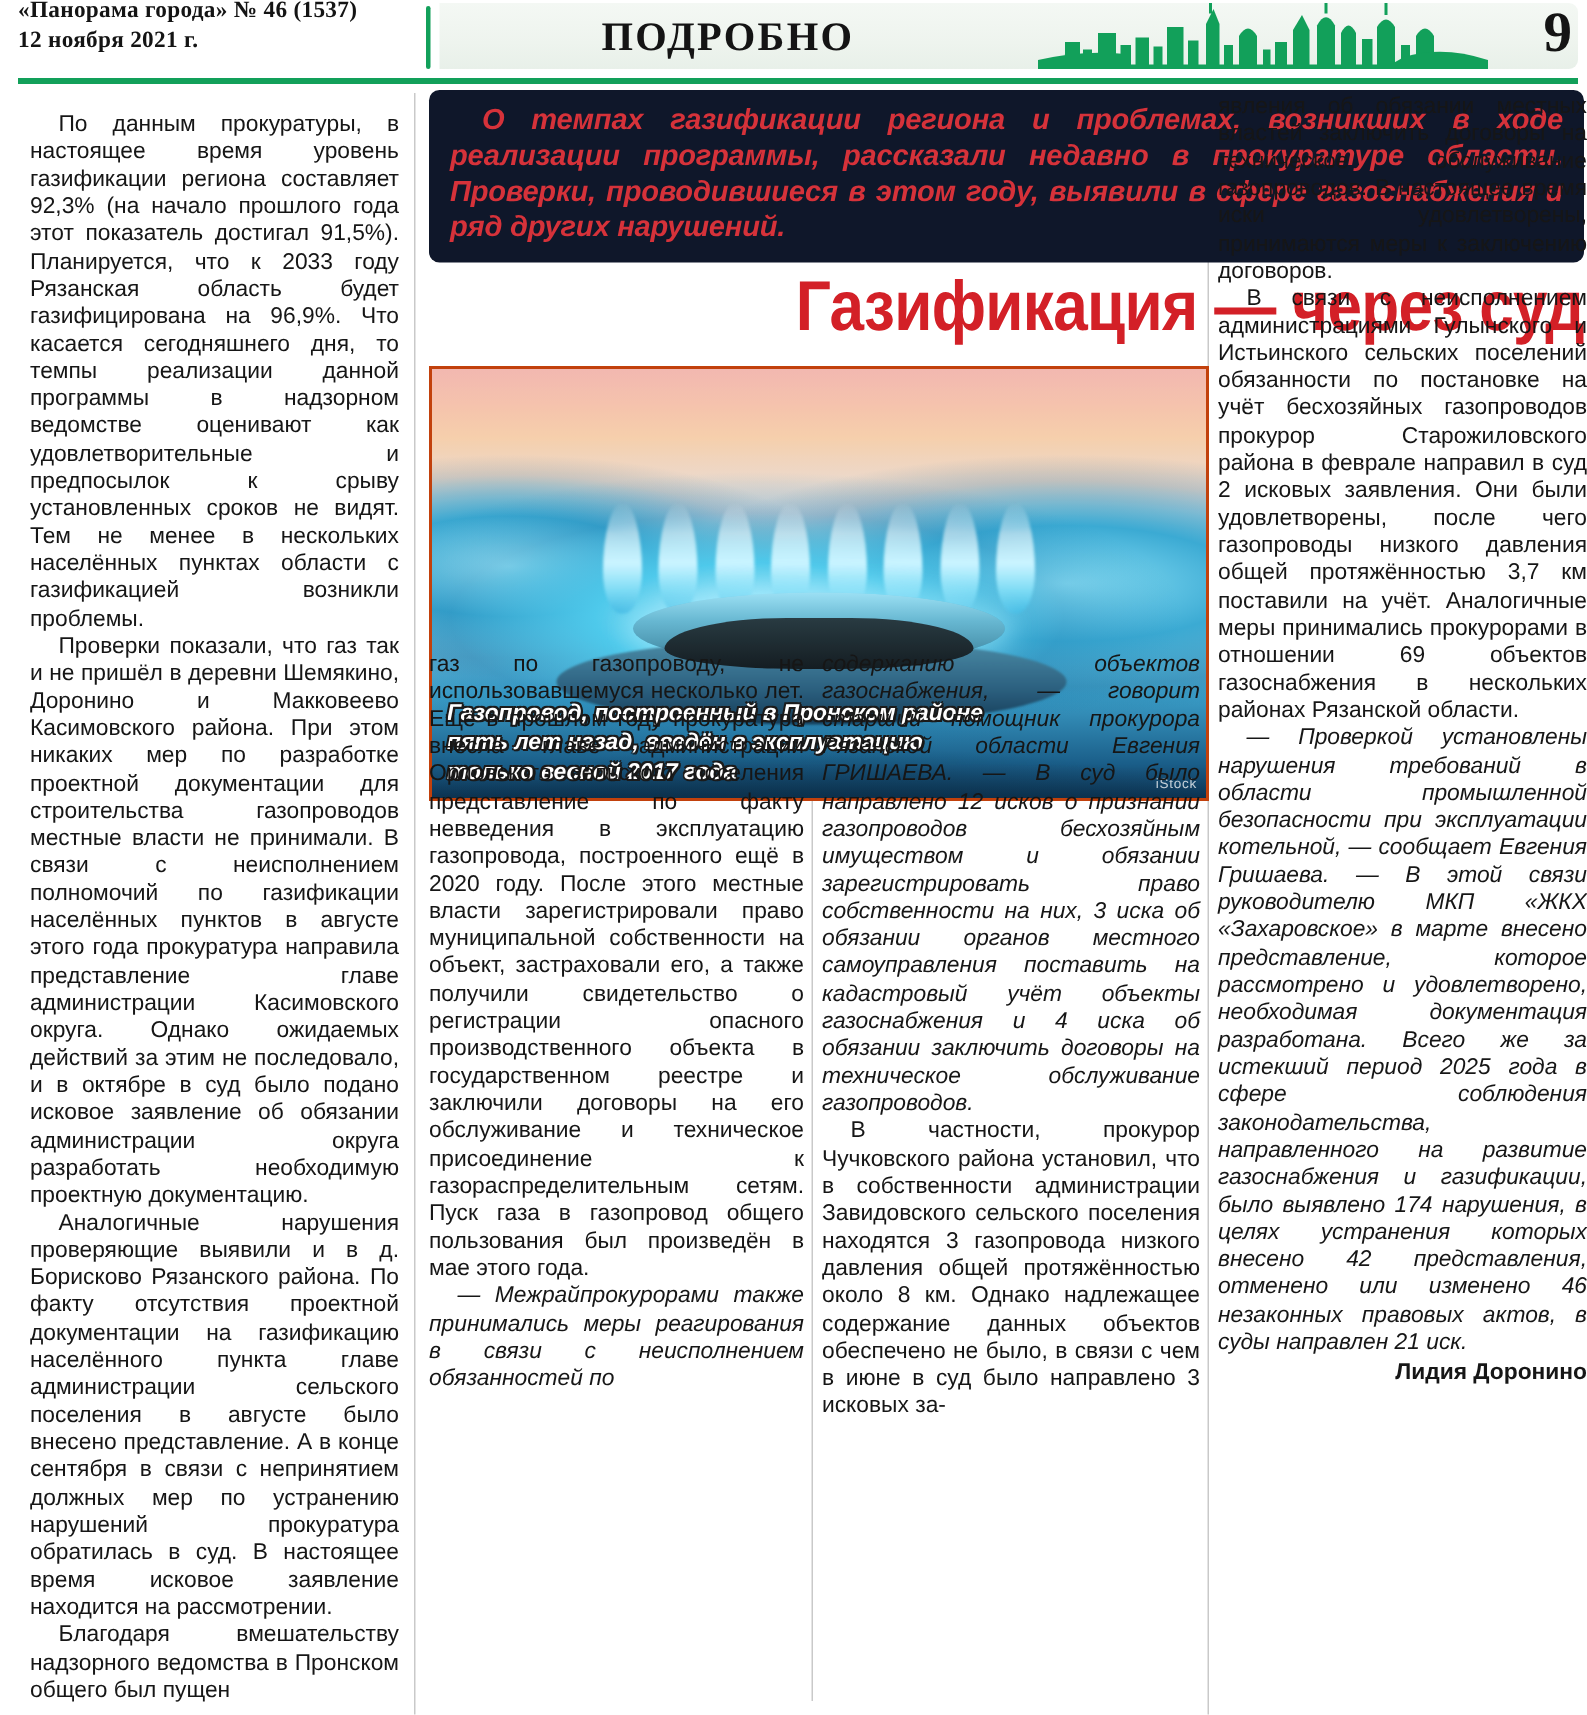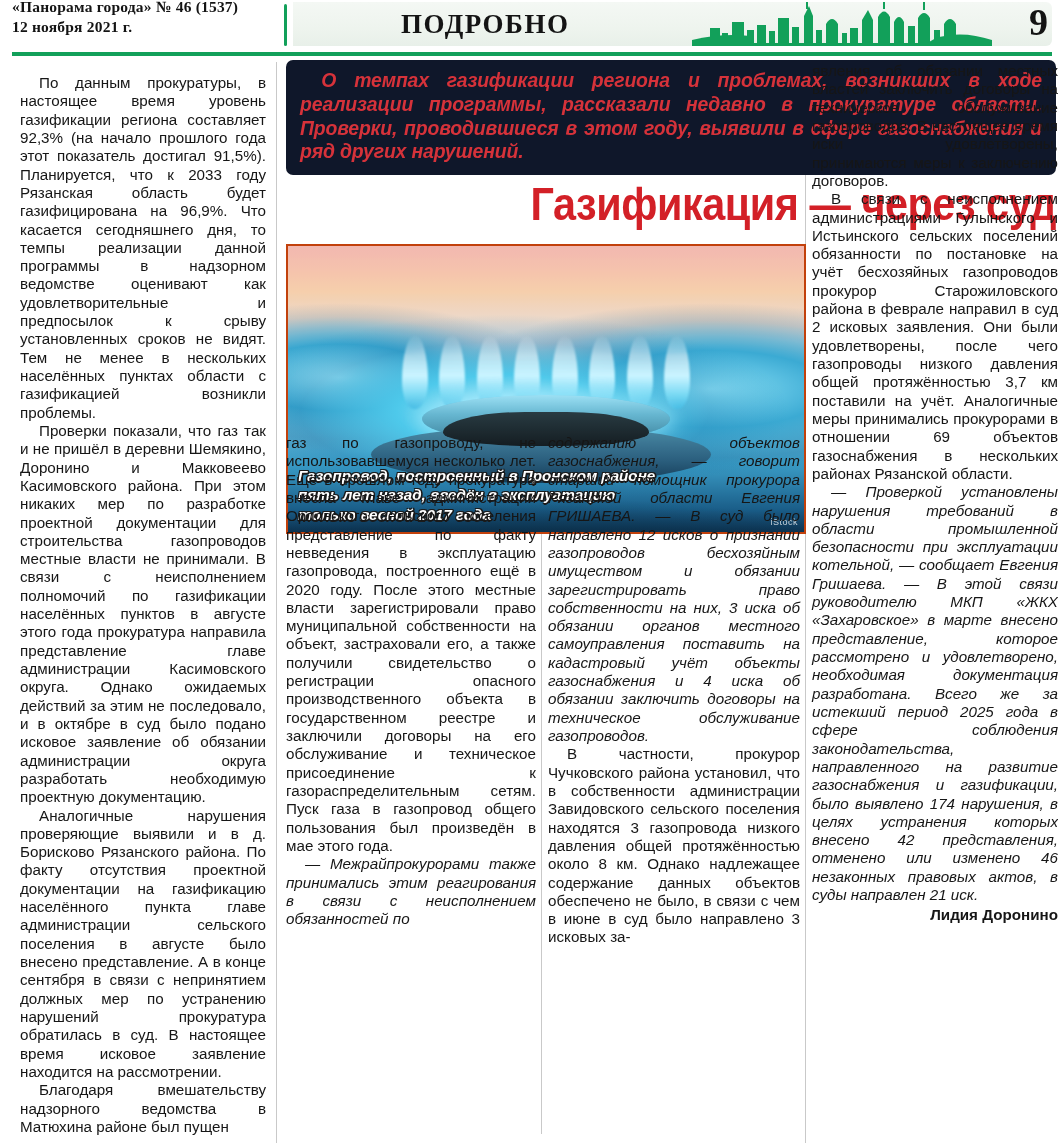--- a/index.html
+++ b/index.html
@@ -372,26 +372,26 @@
         <span class="cl">пять лет назад, введён в эксплуатацию</span>
         <span class="cl">только весной 2017 года</span>
       </div>
       <div class="photo-credit">iStock</div>
     </div>
 
     <div class="col" id="col1">
       <p>По данным прокуратуры, в настоящее время уровень газификации региона составляет 92,3% (на начало прошлого года этот показатель достигал 91,5%). Планируется, что к 2033 году Рязанская область будет газифицирована на 96,9%. Что касается сегодняшнего дня, то темпы реализации данной программы в надзорном ведомстве оценивают как удовлетворительные и предпосылок к срыву установленных сроков не видят. Тем не менее в нескольких населённых пунктах области с газификацией возникли проблемы.</p>
       <p>Проверки показали, что газ так и не пришёл в деревни Шемякино, Доронино и Макковеево Касимовского района. При этом никаких мер по разработке проектной документации для строительства газопроводов местные власти не принимали. В связи с неисполнением полномочий по газификации населённых пунктов в августе этого года прокуратура направила представление главе администрации Касимовского округа. Однако ожидаемых действий за этим не последовало, и в октябре в суд было подано исковое заявление об обязании администрации округа разработать необходимую проектную документацию.</p>
       <p>Аналогичные нарушения проверяющие выявили и в д. Борисково Рязанского района. По факту отсутствия проектной документации на газификацию населённого пункта главе администрации сельского поселения в августе было внесено представление. А в конце сентября в связи с непринятием должных мер по устранению нарушений прокуратура обратилась в суд. В настоящее время исковое заявление находится на рассмотрении.</p>
-      <p>Благодаря вмешательству надзорного ведомства в Матюхина районе был пущен</p>
+      <p>Благодаря вмешательству надзорного ведомства в Пронском общего был пущен</p>
     </div>
 
     <div class="col" id="col2">
       <p class="noind">газ по газопроводу, не использовавшемуся несколько лет. Ещё в прошлом году прокуратура внесла главе администрации Орловского сельского поселения представление по факту невведения в эксплуатацию газопровода, построенного ещё в 2020 году. После этого местные власти зарегистрировали право муниципальной собственности на объект, застраховали его, а также получили свидетельство о регистрации опасного производственного объекта в государственном реестре и заключили договоры на его обслуживание и техническое присоединение к газораспределительным сетям. Пуск газа в газопровод общего пользования был произведён в мае этого года.</p>
-      <p class="ital">— Межрайпрокурорами также принимались этим реагирования в связи с неисполнением обязанностей по</p>
+      <p class="ital">— Межрайпрокурорами также принимались меры реагирования в связи с неисполнением обязанностей по</p>
     </div>
 
     <div class="col" id="col3">
       <p class="noind ital">содержанию объектов газоснабжения, — говорит старший помощник прокурора Рязанской области Евгения ГРИШАЕВА. — В суд было направлено 12 исков о признании газопроводов бесхозяйным имуществом и обязании зарегистрировать право собственности на них, 3 иска об обязании органов местного самоуправления поставить на кадастровый учёт объекты газоснабжения и 4 иска об обязании заключить договоры на техническое обслуживание газопроводов.</p>
       <p>В частности, прокурор Чучковского района установил, что в собственности администрации Завидовского сельского поселения находятся 3 газопровода низкого давления общей протяжённостью около 8 км. Однако надлежащее содержание данных объектов обеспечено не было, в связи с чем в июне в суд было направлено 3 исковых за-</p>
     </div>
 
     <div class="col" id="col4">
       <p class="noind">явления об обязании местных властей заключить договоры на техническое обслуживание газопроводов. В настоящее время иски удовлетворены, принимаются меры к заключению договоров.</p>
       <p>В связи с неисполнением администрациями Гулынского и Истьинского сельских поселений обязанности по постановке на учёт бесхозяйных газопроводов прокурор Старожиловского района в феврале направил в суд 2 исковых заявления. Они были удовлетворены, после чего газопроводы низкого давления общей протяжённостью 3,7 км поставили на учёт. Аналогичные меры принимались прокурорами в отношении 69 объектов газоснабжения в нескольких районах Рязанской области.</p>

